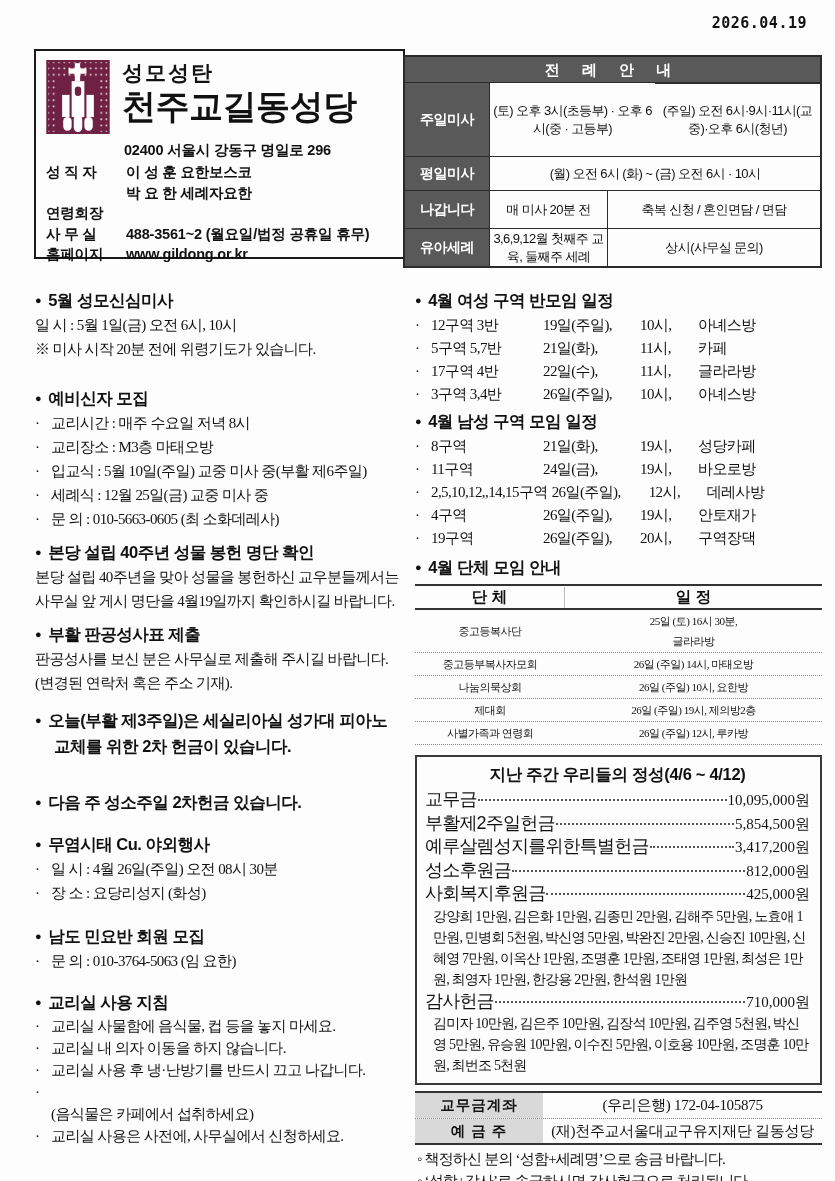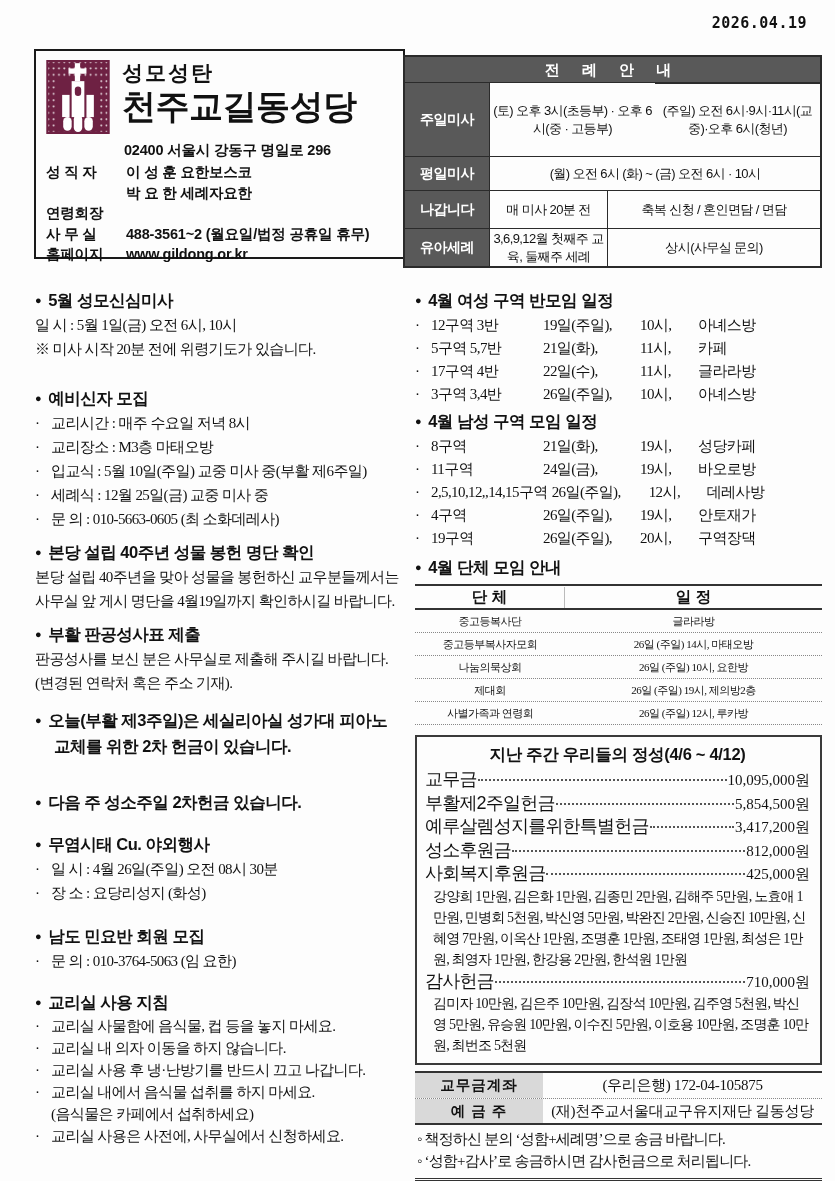--- a/index.html
+++ b/index.html
@@ -274,21 +274,20 @@
         <div class="sec-item">
           <span class="dot">·</span>
           <span>교리실 내 의자 이동을 하지 않습니다.</span>
         </div>
         <div class="sec-item">
           <span class="dot">·</span>
           <span>교리실 사용 후 냉·난방기를 반드시 끄고 나갑니다.</span>
         </div>
         <div class="sec-item">
           <span class="dot">·</span>
-          <span>교리실 내에서 음식물 섭취를 하지 마세요.</span>
         </div>
         <div class="sec-item ind">
           <span>(음식물은 카페에서 섭취하세요)</span>
         </div>
         <div class="sec-item">
           <span class="dot">·</span>
           <span>교리실 사용은 사전에, 사무실에서 신청하세요.</span>
         </div>
       </div>
     </div>
@@ -375,20 +374,21 @@
     </div>
     <div class="g-table">
       <div class="g-head">
         <div class="g-h1">단 체</div>
         <div class="g-h2">일 정</div>
       </div>
       <div id="groups-rows">
           <div class="g-row tall">
             <div class="g-name">중고등복사단</div>
             <div class="g-sched">
+              <div>25일 (토) 16시 30분,</div>
               <div>글라라방</div>
             </div>
           </div>
           <div class="g-row">
             <div class="g-name">중고등부복사자모회</div>
             <div class="g-sched">
               <div>26일 (주일) 14시, 마태오방</div>
             </div>
           </div>
           <div class="g-row">

